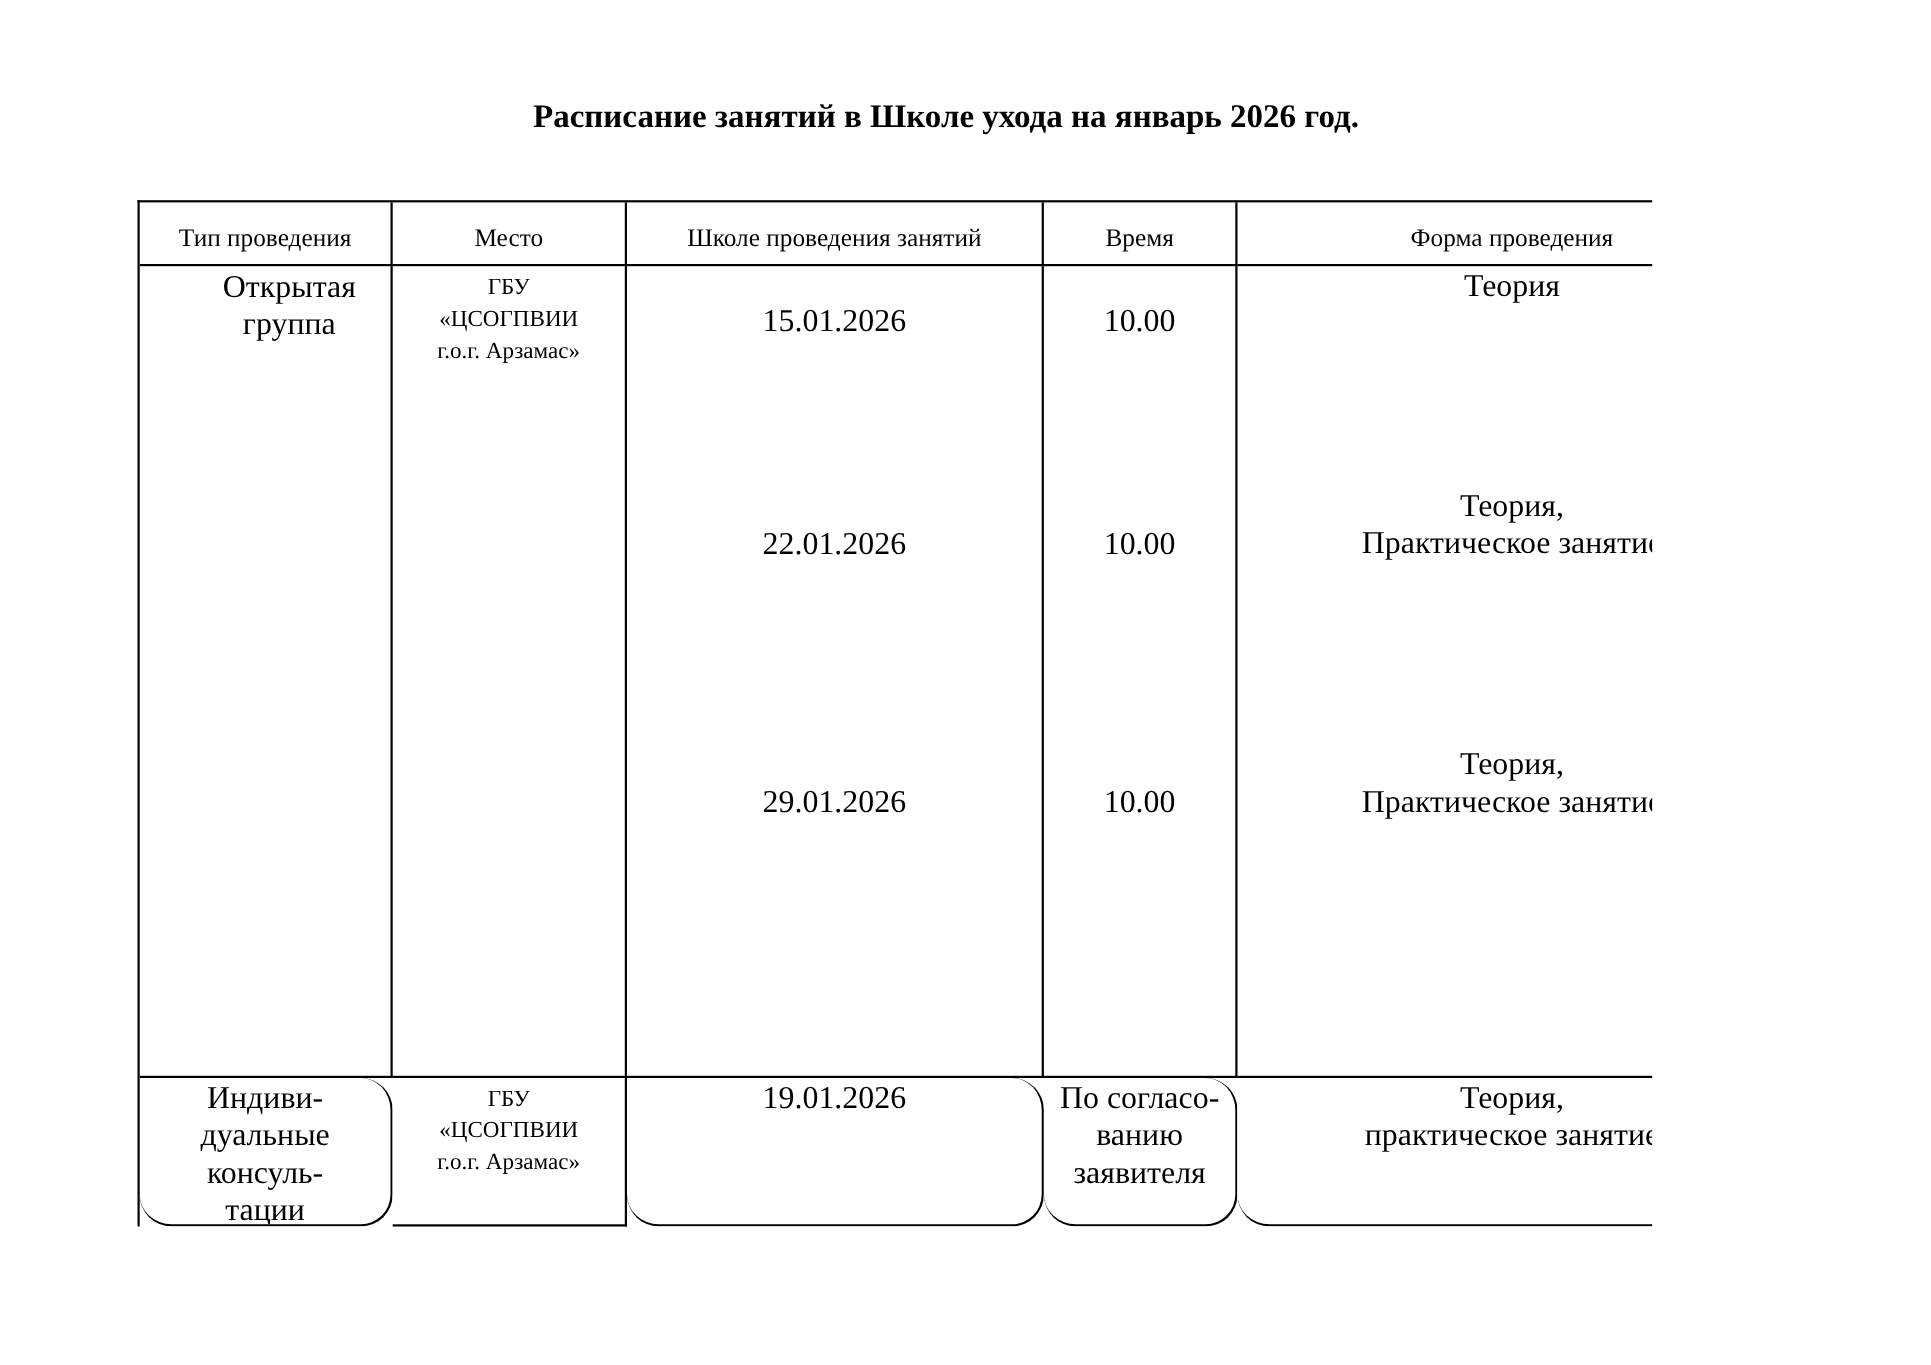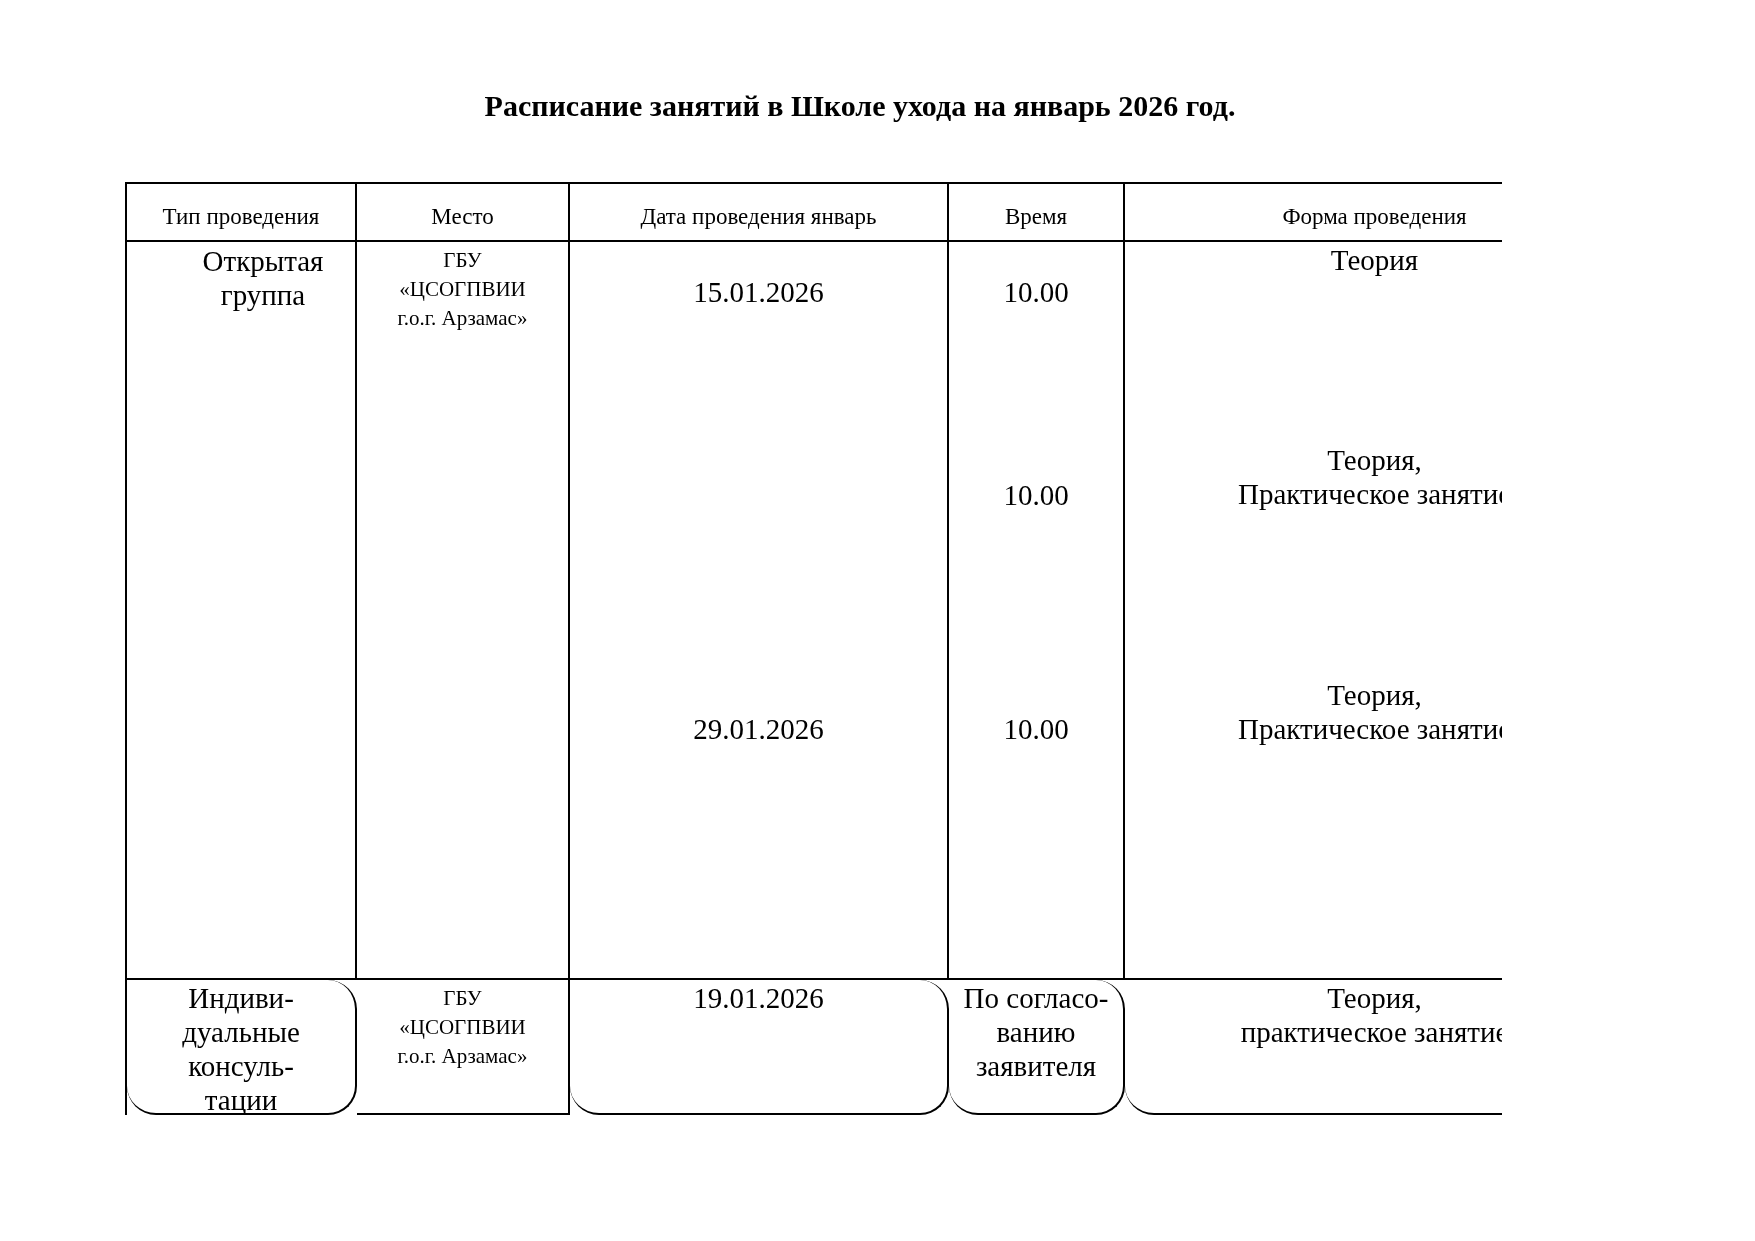--- a/index.html
+++ b/index.html
@@ -94,33 +94,34 @@
 <div class="page">
 
   <div class="doc-title">Расписание занятий в Школе ухода на январь 2026 год.</div>
 
   <div class="tbl">
 
     <div class="cell th">Тип проведения
 занятия</div>
     <div class="cell th">Место
 проведения</div>
-    <div class="cell th">Дата проведения январь</div>
+    <div class="cell th">Школе проведения занятий</div>
     <div class="cell th">Время
 проведения</div>
     <div class="cell th">Форма проведения</div>
 
     <div class="cell body-text type-cell">Открытая
 группа</div>
     <div class="cell place-cell">ГБУ
 «ЦСОГПВИИ
 г.о.г. Арзамас»</div>
 
     <div class="cell session-cell">
       <div class="blk p1">15.01.2026</div>
+      <div class="blk p2">22.01.2026</div>
       <div class="blk p3">29.01.2026</div>
     </div>
 
     <div class="cell session-cell">
       <div class="blk p1">10.00</div>
       <div class="blk p2">10.00</div>
       <div class="blk p3">10.00</div>
     </div>
 
     <div class="cell session-cell">

